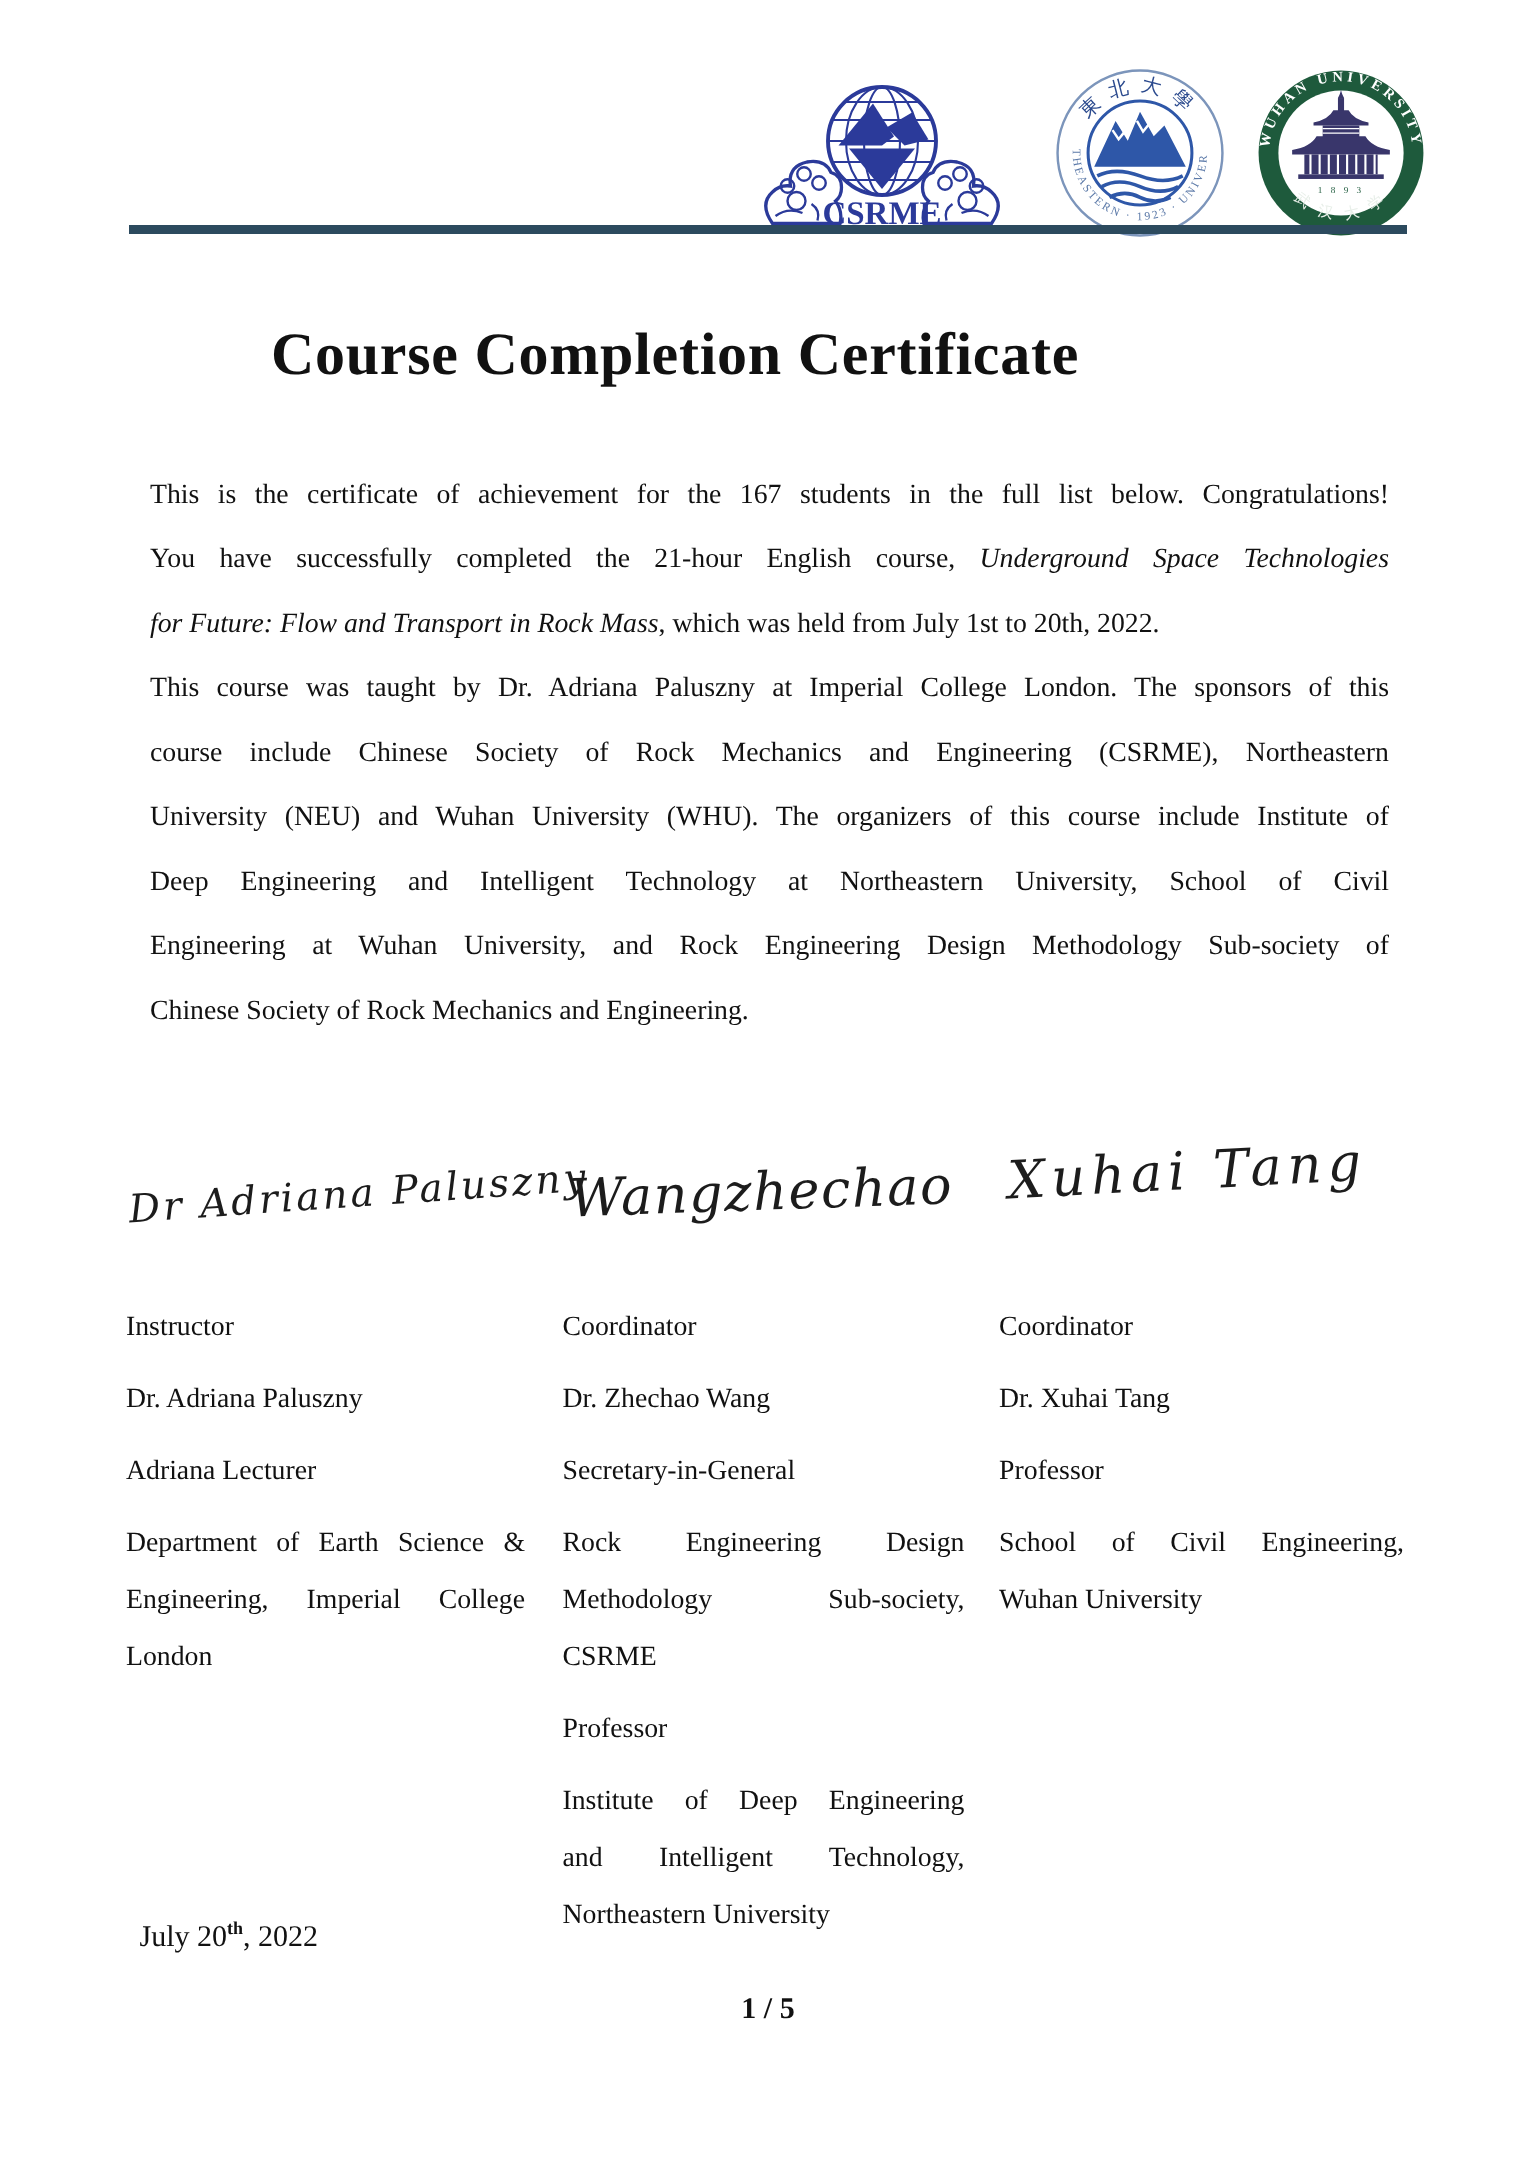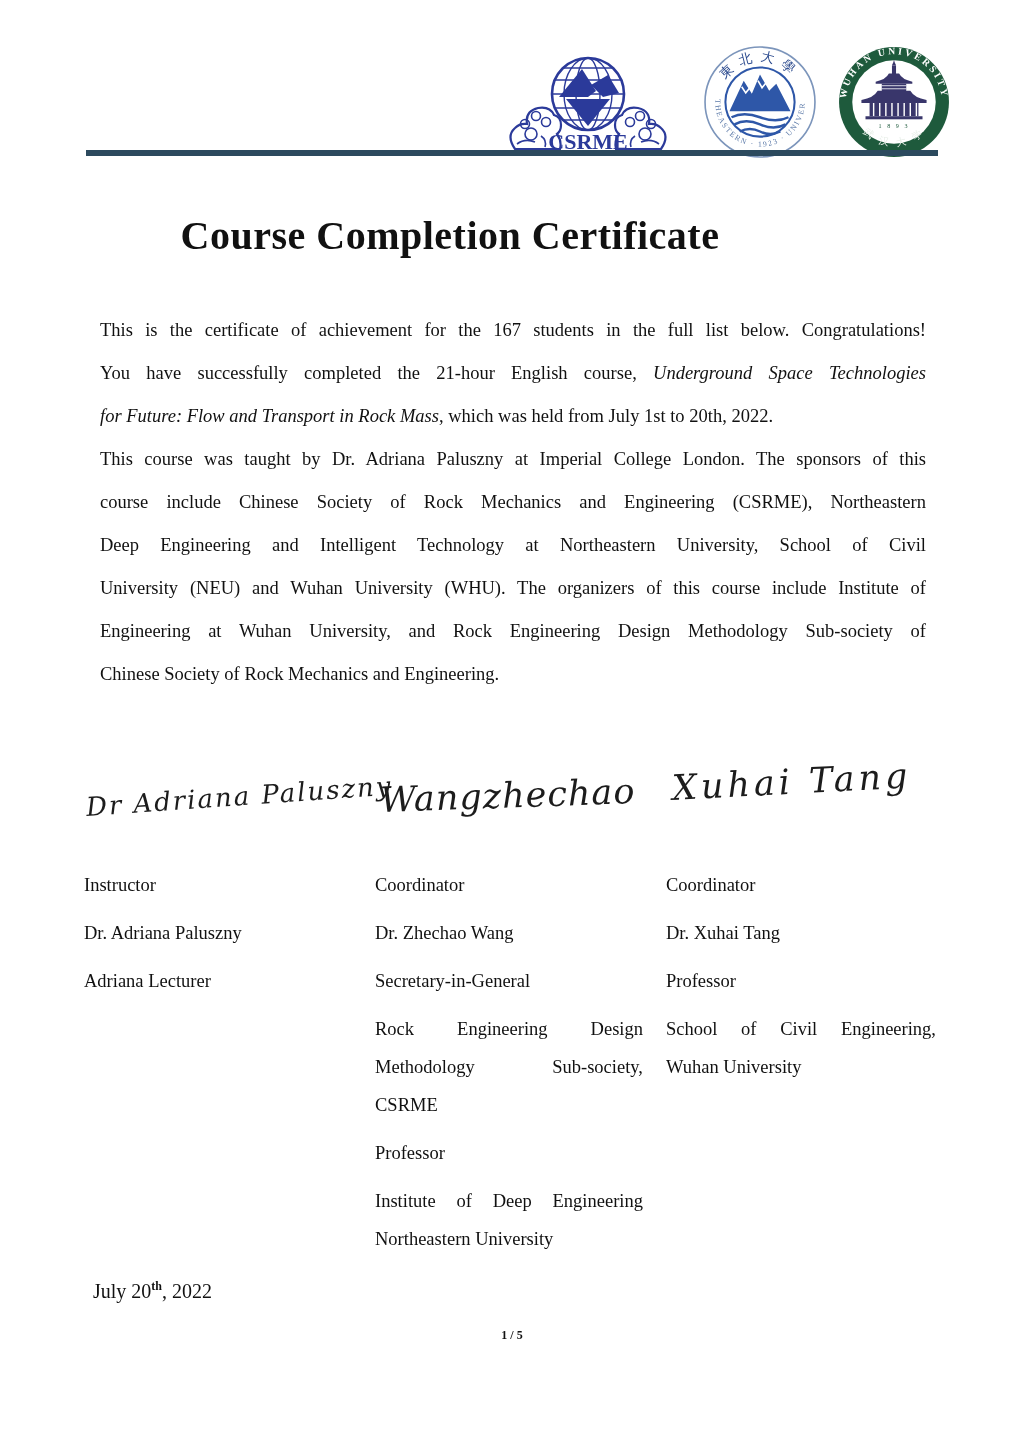--- a/index.html
+++ b/index.html
@@ -37,21 +37,21 @@
   .col1{left:84px;width:266px;}
   .col2{left:375px;width:268px;}
   .col3{left:666px;width:270px;}
   .entry{line-height:38px;margin-bottom:10px;}
   .wrapline{line-height:38px;text-align:justify;text-align-last:justify;}
   .wrapline.last{text-align:left;text-align-last:left;}
   .affil{margin-bottom:10px;}
   
   .date-line{position:absolute;left:93px;top:1280px;font-size:20px;}
   .date-line sup{font-size:12px;vertical-align:super;line-height:0;font-weight:bold;}
-  .page-number{position:absolute;left:0;top:1328px;width:1024px;text-align:center;font-size:12px;font-weight:bold;}
+  .page-number{position:absolute;left:0;top:1328px;width:1024px;text-align:center;font-size:20px;font-weight:bold;}
   svg text{font-family:"Liberation Serif", serif;}
 </style>
 </head>
 <body>
 
 <div class="page">
 
   <div class="logo logo-csrme">
     <svg viewBox="0 0 170 100" width="170" height="100">
       <defs>
@@ -141,48 +141,54 @@
   <div class="rule"></div>
 
   <div class="title">Course Completion Certificate</div>
 
   <div class="body-block">
     <div class="bline">This is the certificate of achievement for the 167 students in the full list below. Congratulations!</div>
     <div class="bline"><span>You have successfully completed the 21-hour English course, </span><span class="it">Underground Space Technologies</span></div>
     <div class="bline last"><span class="it">for Future: Flow and Transport in Rock Mass</span><span>, which was held from July 1st to 20th, 2022.</span></div>
     <div class="bline">This course was taught by Dr. Adriana Paluszny at Imperial College London. The sponsors of this</div>
     <div class="bline">course include Chinese Society of Rock Mechanics and Engineering (CSRME), Northeastern</div>
+    <div class="bline">University (NEU) and Wuhan University (WHU). The organizers of this course include Institute of</div>
     <div class="bline">Deep Engineering and Intelligent Technology at Northeastern University, School of Civil</div>
-    <div class="bline">University (NEU) and Wuhan University (WHU). The organizers of this course include Institute of</div>
     <div class="bline">Engineering at Wuhan University, and Rock Engineering Design Methodology Sub-society of</div>
     <div class="bline last">Chinese Society of Rock Mechanics and Engineering.</div>
   </div>
 
   <div class="sig sig1">Dr Adriana Paluszny</div>
   <div class="sig sig2">Wangzhechao</div>
   <div class="sig sig3">Xuhai Tang</div>
 
   <div class="col col1">
     <div class="entry">Instructor</div>
     <div class="entry">Dr. Adriana Paluszny</div>
     <div class="entry">Adriana Lecturer</div>
+    <div class="affil">
+      <div class="wrapline">Department of Earth Science &amp;</div>
+      <div class="wrapline">Engineering, Imperial College</div>
+      <div class="wrapline last">London</div>
+    </div>
   </div>
 
   <div class="col col2">
     <div class="entry">Coordinator</div>
     <div class="entry">Dr. Zhechao Wang</div>
     <div class="entry">Secretary-in-General</div>
     <div class="affil">
       <div class="wrapline">Rock Engineering Design</div>
       <div class="wrapline">Methodology Sub-society,</div>
       <div class="wrapline last">CSRME</div>
     </div>
     <div class="entry">Professor</div>
     <div class="affil">
       <div class="wrapline">Institute of Deep Engineering</div>
+      <div class="wrapline">and Intelligent Technology,</div>
       <div class="wrapline last">Northeastern University</div>
     </div>
   </div>
 
   <div class="col col3">
     <div class="entry">Coordinator</div>
     <div class="entry">Dr. Xuhai Tang</div>
     <div class="entry">Professor</div>
     <div class="affil">
       <div class="wrapline">School of Civil Engineering,</div>

